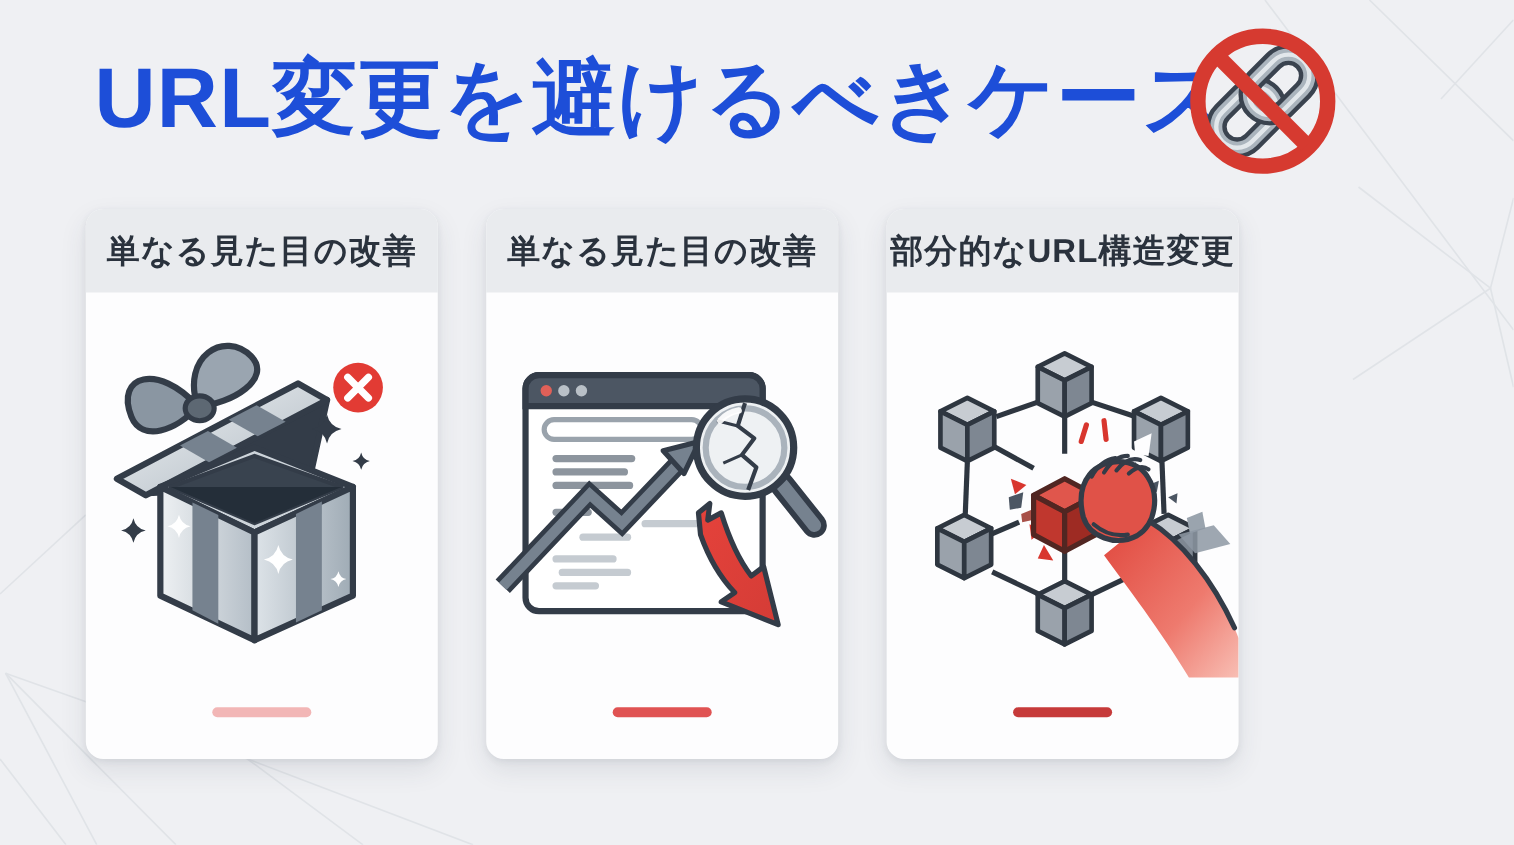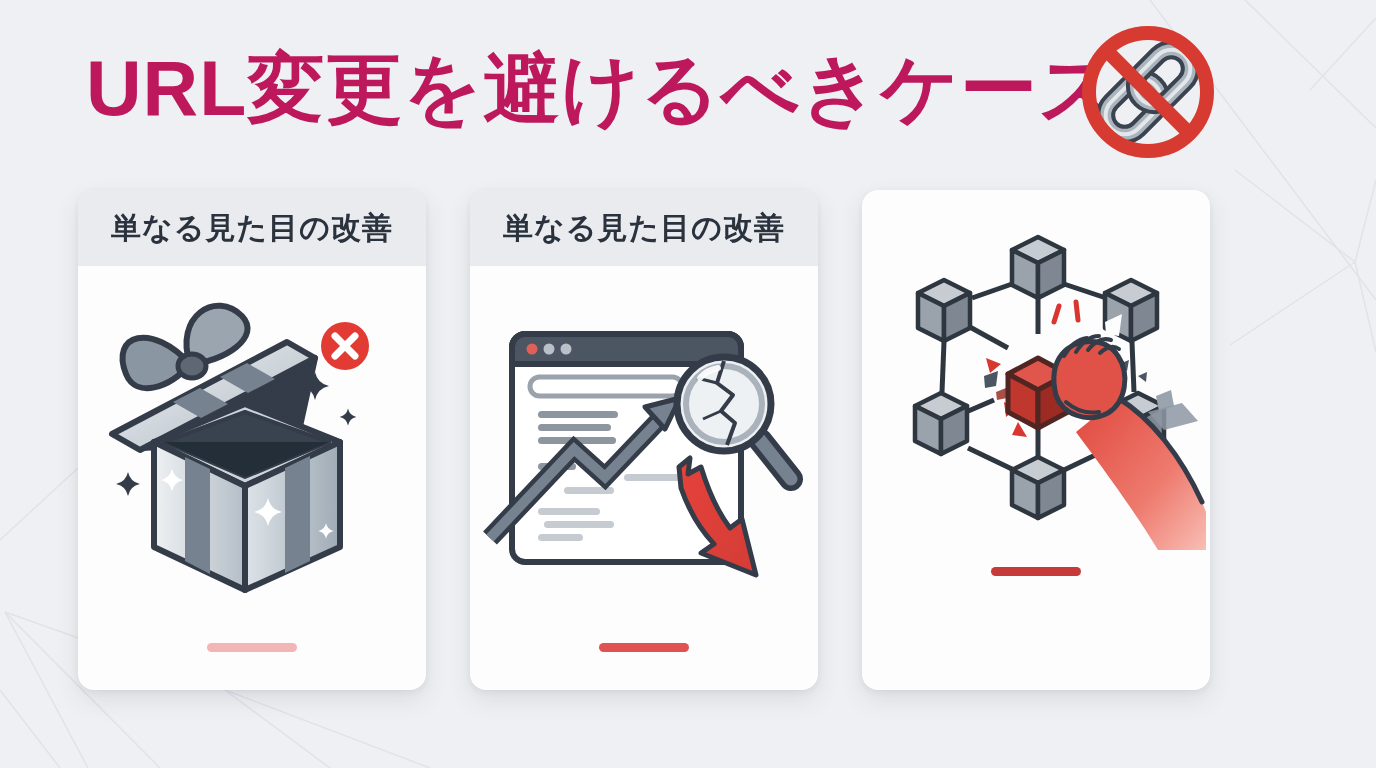--- a/index.html
+++ b/index.html
@@ -10,38 +10,38 @@
     font-family: "Liberation Sans", "DejaVu Sans", sans-serif;
   }
   .bg-mesh { position: absolute; inset: 0; width: 1376px; height: 768px; }
 
   .page-title {
     position: absolute;
     left: 86px; top: 38px;
     font-size: 77px;
     font-weight: 800;
     letter-spacing: 1px;
-    color: #be185d;
+    color: #1d4ed8;
     white-space: nowrap;
     text-align: right;
   }
   .no-link-wrap {
     position: absolute;
     left: 1078px; top: 22px;
     width: 140px; height: 140px;
   }
 
   .cards {
     position: absolute;
     top: 190px; left: 78px;
     display: flex;
     gap: 44px;
   }
   .card {
-    width: 348px; height: 500px;
+    width: 320px; height: 500px;
     background: #fdfdfe;
     border-radius: 16px;
     box-shadow: 0 10px 24px rgba(45,55,75,.10), 0 2px 6px rgba(45,55,75,.07);
   }
   .card-header {
     height: 76px;
     background: #e9ebee;
     border-radius: 16px 16px 0 0;
     display: flex;
     align-items: center;
@@ -215,20 +215,23 @@
           <path d="M250,79 L243,101 L259,113 L247,129 L261,141 L253,163" fill="none" stroke="#333c48" stroke-width="4" stroke-linejoin="round"></path>
           <path d="M243,101 L223,96 M247,129 L229,137" stroke="#333c48" stroke-width="3"></path>
           <path d="M226,96 a30,30 0 0 1 18,-10" fill="none" stroke="#ffffff" stroke-width="6" stroke-linecap="round" opacity="0.9"></path>
         </g>
       </svg>
       <div class="accent-bar" style="background-color: rgb(224, 83, 83);"></div>
     </div>
   </section>
 
   <section class="card">
+    <div class="card-header">
+      <h2 class="card-title">部分的なURL構造変更</h2>
+    </div>
     <div class="card-body">
       <svg class="illus" viewBox="0 0 340 344">
         <defs>
           <g id="cube3">
             <path d="M0,-18 L26,-31 L52,-18 L26,-5 Z" fill="#c7ccd2" stroke="#2e3640" stroke-width="4.5" stroke-linejoin="round"></path>
             <path d="M0,-18 L26,-5 L26,30 L0,17 Z" fill="#9aa2ab" stroke="#2e3640" stroke-width="4.5" stroke-linejoin="round"></path>
             <path d="M26,-5 L52,-18 L52,17 L26,30 Z" fill="#7e8792" stroke="#2e3640" stroke-width="4.5" stroke-linejoin="round"></path>
           </g>
           <linearGradient id="armGrad" x1="0" y1="0" x2="1" y2="1">
             <stop offset="0" stop-color="#e0473d"></stop>

